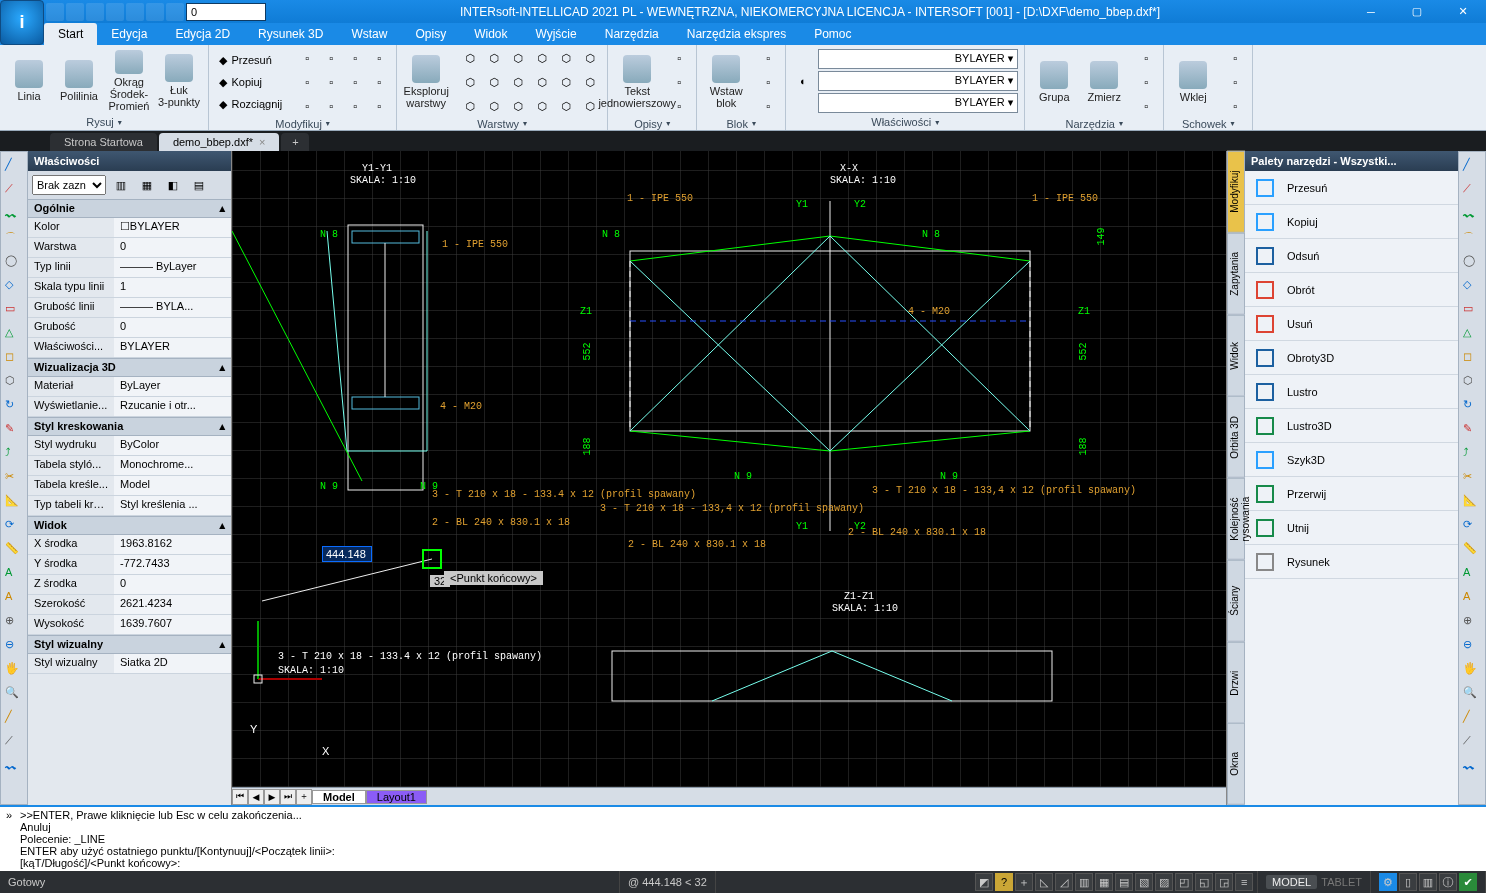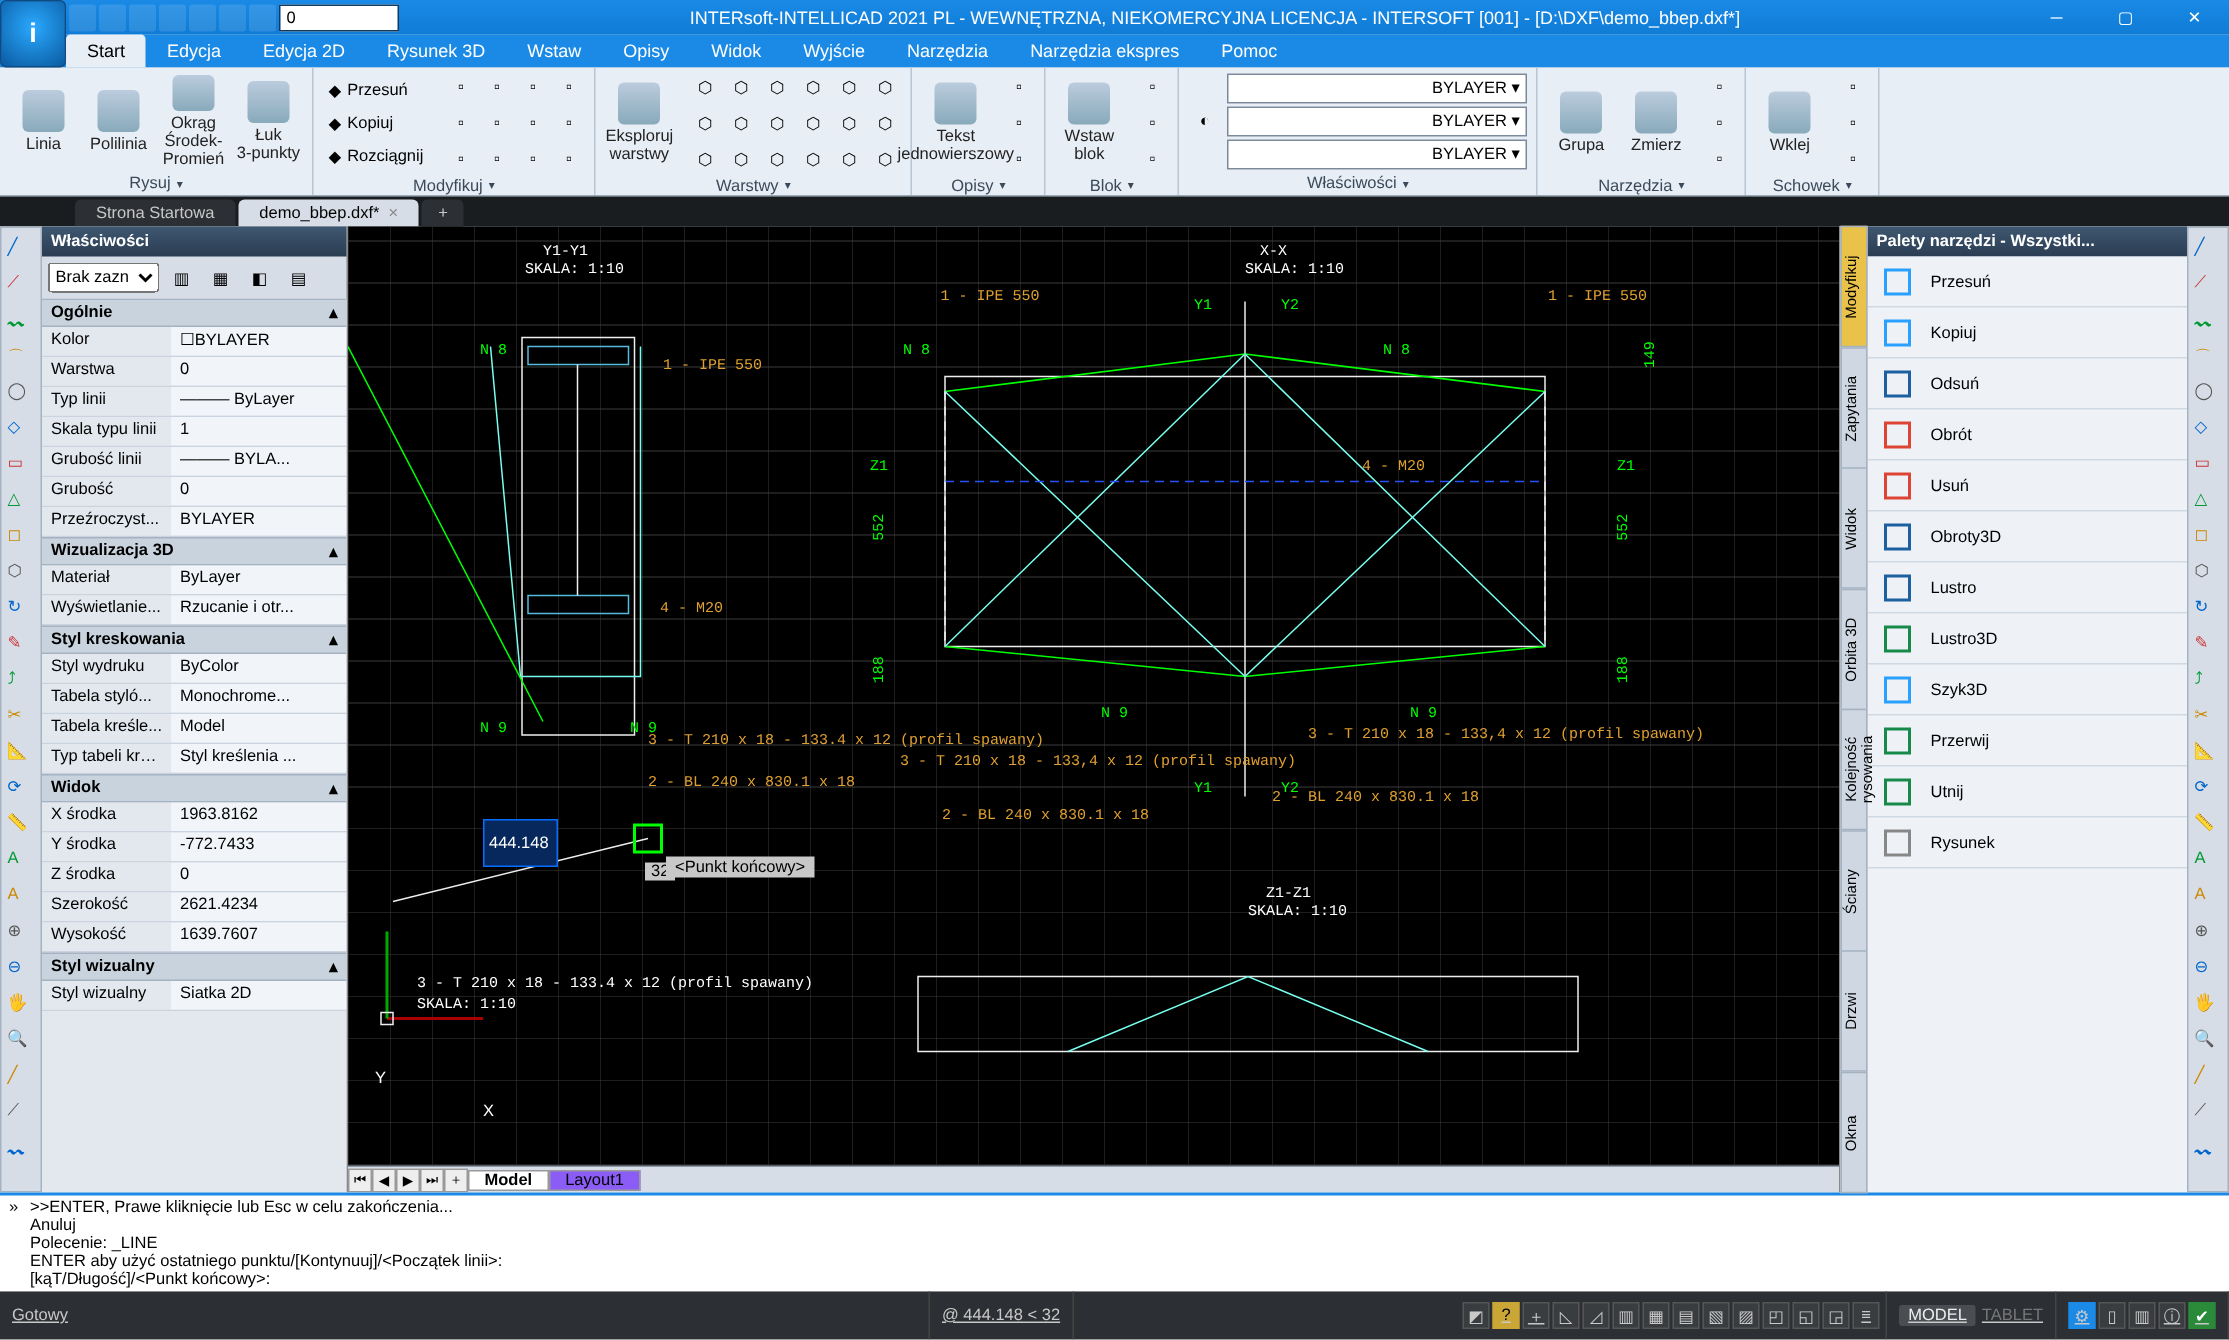--- a/index.html
+++ b/index.html
@@ -55,21 +55,21 @@
     repeating-linear-gradient(0deg, rgba(60,60,60,0.5) 0 1px, transparent 1px 28px),
     repeating-linear-gradient(90deg, rgba(60,60,60,0.5) 0 1px, transparent 1px 28px);
 }
 .axis-marker { position:absolute; left:20px; bottom:40px; color:#fff; font-size:11px; }
 .axis-marker .yl { position:absolute; left:-2px; top:-24px; }
 .axis-marker .xl { position:absolute; left:70px; top:-2px; }
 .drawlabel { position:absolute; color:#fff; font-family: "Courier New", monospace; font-size:10px; white-space:nowrap; }
 .green { color:#0f0; }
 .orange { color:#e0a030; }
 .cursor-coord { position:absolute; left:90px; top:395px; display:flex; align-items:center; gap:2px; }
-.cursor-coord input { width: 50px; height: 32px; border:1px solid #0a6cff; background:#06285c; color:#fff; font-size:11px; padding:0 3px; }
+.cursor-coord input { width: 50px; height: 16px; border:1px solid #0a6cff; background:#06285c; color:#fff; font-size:11px; padding:0 3px; }
 .snap-square { position:absolute; width:20px; height:20px; border:2px solid #0f0; left:190px; top:398px; }
 .tooltip { position:absolute; left:195px; top:421px; background:#c8c8c8; color:#000; padding:1px 6px; font-size:11px; }
 .modeltabs { height: 18px; background: #d6dde6; display: flex; align-items: center; gap: 0; border-top:1px solid #8a98a8; }
 .modeltabs .navbtn { width: 16px; height: 16px; display:inline-flex; align-items:center; justify-content:center; border:1px solid #999; background:#eee; font-size:9px; }
 .modeltabs .tab { padding: 0 10px; background:#8b5cf6; border:1px solid #999; font-size:11px; }
 .modeltabs .tab.active { background:#fff; font-weight:bold; }
 
 .palettewrap { width: 232px; background: #d6dde6; border-left: 1px solid #888; display:flex; }
 .vertabs { width: 18px; display:flex; flex-direction:column; }
 .vertab { flex:1; writing-mode: vertical-rl; transform: rotate(180deg); text-align:center; font-size:10px; border:1px solid #a5b2c1; background:#cfd8e2; padding: 6px 1px; }
@@ -77,21 +77,21 @@
 .palcol { flex:1; display:flex; flex-direction:column; }
 .palcol .paneltitle { height: 20px; background: linear-gradient(#3f5771,#2a3d52); color: #fff; font-weight: bold; display: flex; align-items: center; padding: 0 6px; white-space:nowrap; overflow:hidden; text-overflow:ellipsis; }
 .pallist { flex:1; overflow-y:auto; background:#eef2f7; }
 .palrow { height: 34px; display:flex; align-items:center; gap:10px; padding:0 8px; border-bottom:1px solid #d0d8e1; }
 .palrow .pico { width:24px; height:24px; display:inline-flex; align-items:center; justify-content:center; }
 
 .cmdarea { height: 66px; background: #fff; border-top: 2px solid #1a8ae6; font-family: "Courier New", monospace; font-size: 12px; padding: 2px 6px; overflow:hidden; display:flex; }
 .cmdarea .gutter { width:14px; }
 .cmdlines { flex:1; white-space:pre; }
 
-.statusbar { height: 32px; background: #2c2f33; color:#c9c9c9; display:flex; align-items:flex-end; font-size:11px;text-decoration:underline; }
+.statusbar { height: 22px; background: #2c2f33; color:#c9c9c9; display:flex; align-items:flex-end; font-size:11px; }
 .statusbar .seg { padding: 0 8px; height:100%; display:flex; align-items:center; border-right:1px solid #444; gap:4px; }
 .statusbar .spacer { flex:1; }
 .statusicon { width:18px; height:18px; display:inline-flex; align-items:center; justify-content:center; border:1px solid #555; background:#3a3d40; }
 .statusicon.on { background:#caa636; color:#000; border-color:#caa636; }
 .statusbar .modelpill { background:#4a4e52; padding:1px 6px; border-radius:2px; color:#eee; }
 
 .wireframe line, .wireframe polyline, .wireframe rect, .wireframe path { stroke:#0f0; stroke-width:1; fill:none; }
 .wireframe .white { stroke:#eee; }
 .wireframe .blue { stroke:#2850ff; }
 .wireframe .cyan { stroke:#7fe; }
@@ -382,21 +382,21 @@
         </div>
         <div class="pgrow">
           <div class="k">Grubość linii</div>
           <div class="v">——— BYLA...</div>
         </div>
         <div class="pgrow">
           <div class="k">Grubość</div>
           <div class="v">0</div>
         </div>
         <div class="pgrow">
-          <div class="k">Przeźroczyst...</div>
+          <div class="k">Właściwości...</div>
           <div class="v">BYLAYER</div>
         </div>
         <div class="pggroup">
           <span>Wizualizacja 3D</span>
           <span>▴</span>
         </div>
         <div class="pgrow">
           <div class="k">Materiał</div>
           <div class="v">ByLayer</div>
         </div>

